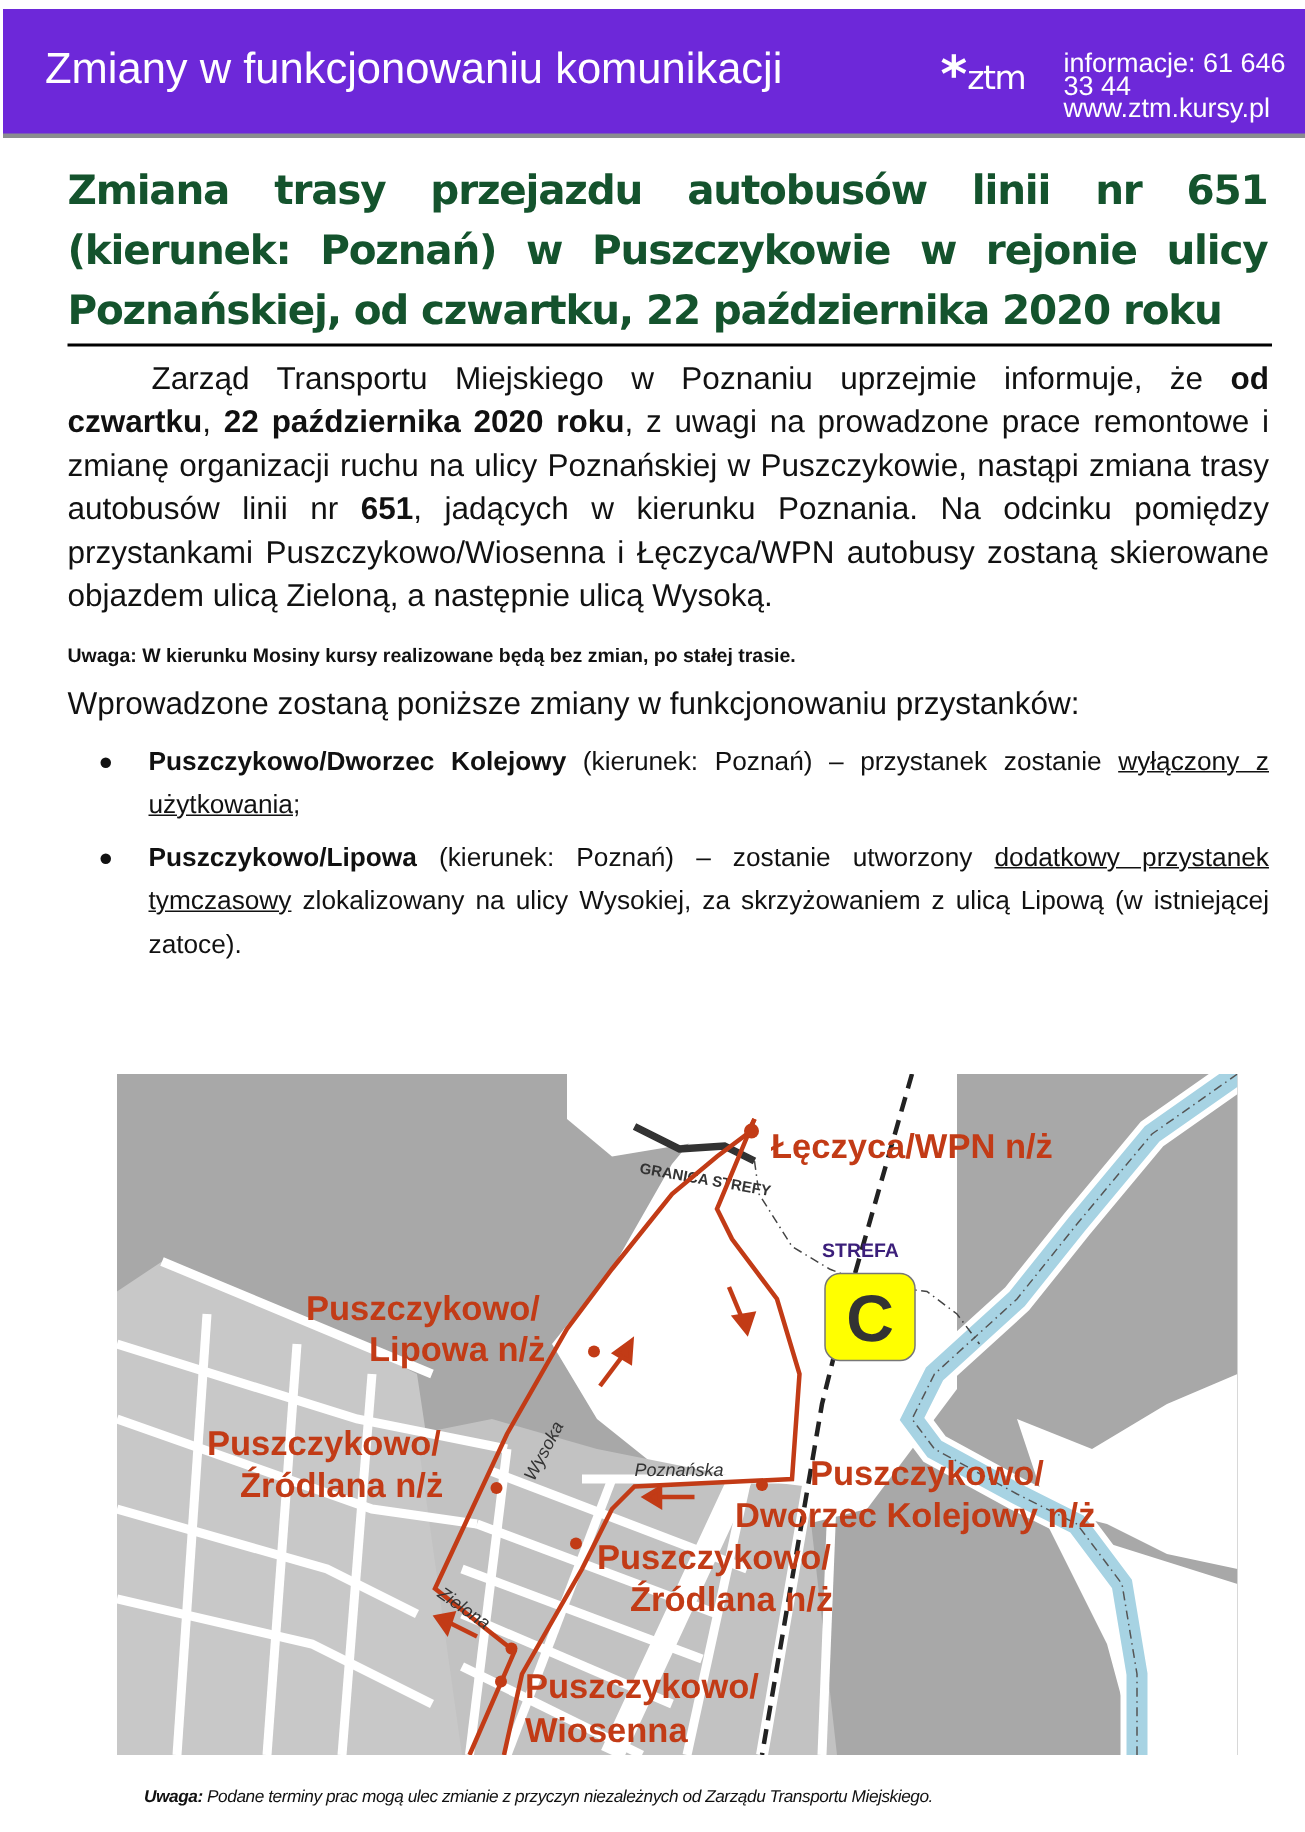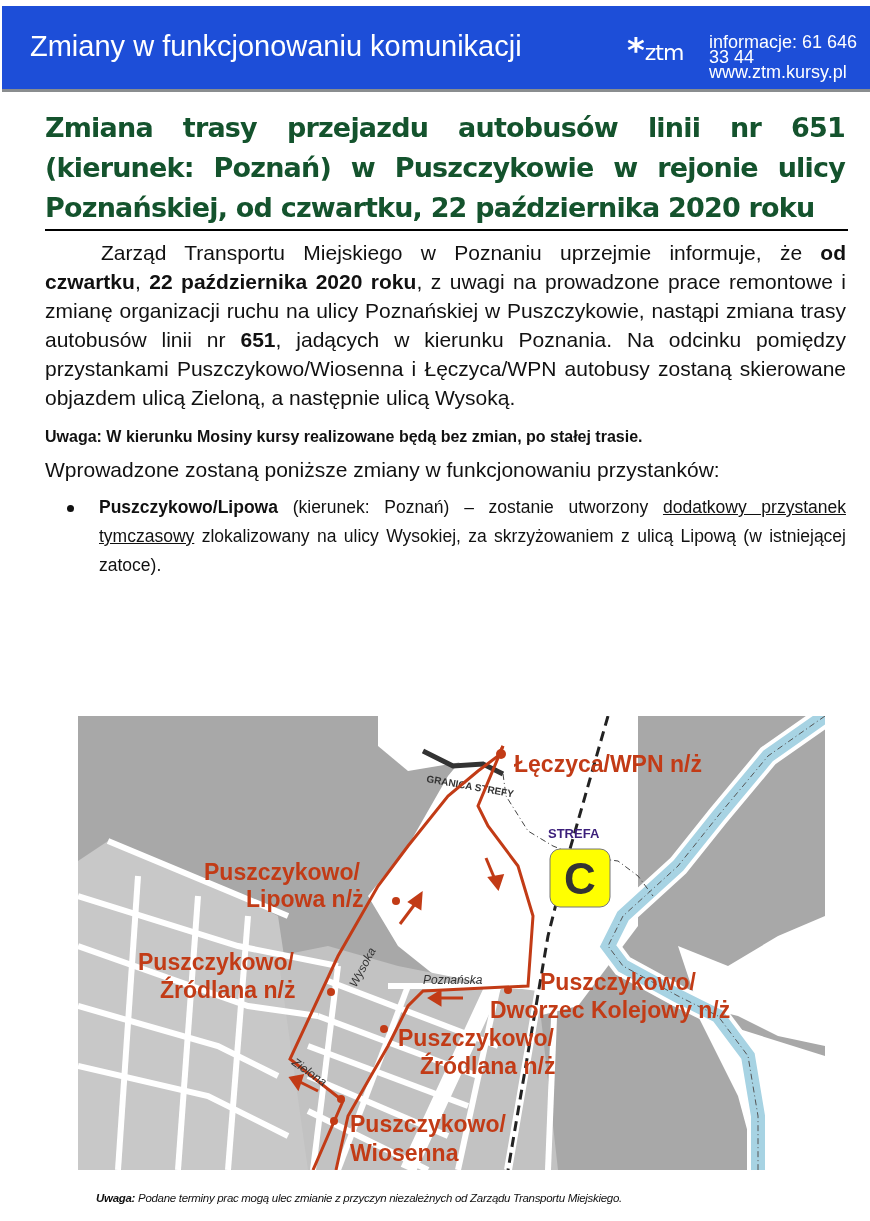--- a/index.html
+++ b/index.html
@@ -1,21 +1,21 @@
 <!DOCTYPE html>
 <html><head>
 <meta charset="utf-8">
 <style>
   * { box-sizing: border-box; margin: 0; padding: 0; }
   html, body { width: 870px; height: 1221px; background: #ffffff; overflow: hidden; }
   body { position: relative; font-family: "Liberation Sans", sans-serif; color: #111; }
 
   .header {
     position: absolute; left: 2px; top: 6px; width: 868px; height: 86px;
-    background: #1d4ed8; border-bottom: 3px solid #8a8d8f;
+    background: #6d28d9; border-bottom: 3px solid #8a8d8f;
   }
   .header-title {
     position: absolute; left: 28px; top: 24px;
     font-size: 29px; color: #ffffff; font-family: "Liberation Sans", sans-serif;
   }
   .ztm-logo {
     position: absolute; left: 625px; top: 22px; color: #fff;
     font-family: "DejaVu Sans", sans-serif; font-weight: 200;
   }
   .ztm-logo .star { font-size: 34px; font-weight: bold; position: relative; top: 2px; }
@@ -32,21 +32,21 @@
     letter-spacing: -0.8px; color: #14532d;
   }
   .title-rule { position: absolute; left: 45px; top: 229px; width: 803px; height: 2px; background: #000; }
 
   .body-text {
     position: absolute; left: 45px; width: 801px;
     font-family: "Liberation Sans", sans-serif; font-size: 21px; line-height: 29px;
     text-align: justify; color: #111;
   }
   .p1 { top: 238px; text-indent: 56px; }
-  .warn { top: 422px; font-weight: bold; font-size: 16px; }
+  .warn { top: 422px; font-weight: bold; font-size: 13px; }
   .intro { top: 455px; }
   .bullets { position: absolute; left: 45px; top: 493px; width: 801px; list-style: none; }
   .bullets li {
     position: relative; padding-left: 54px; font-size: 17.5px; line-height: 29px;
     text-align: justify; margin-bottom: 6px; font-family: "Liberation Sans", sans-serif; color:#111;
   }
   .bullets li .dot {
     position: absolute; left: 22px; top: 12px; width: 7px; height: 7px; border-radius: 50%; background: #111;
   }
   b { font-weight: bold; }
@@ -79,20 +79,21 @@
 
 <h1 class="doc-title">Zmiana trasy przejazdu autobusów linii nr 651 (kierunek: Poznań) w Puszczykowie w rejonie ulicy Poznańskiej, od czwartku, 22 października 2020 roku</h1>
 <div class="title-rule"></div>
 
 <p class="body-text p1"><span>Zarząd Transportu Miejskiego w Poznaniu uprzejmie informuje, że </span><b>od czwartku</b><span>, </span><b>22 października 2020 roku</b><span>, z uwagi na prowadzone prace remontowe i zmianę organizacji ruchu na ulicy Poznańskiej w Puszczykowie, nastąpi zmiana trasy autobusów linii nr </span><b>651</b><span>, jadących w kierunku Poznania. Na odcinku pomiędzy przystankami Puszczykowo/Wiosenna i Łęczyca/WPN autobusy zostaną skierowane objazdem ulicą Zieloną, a następnie ulicą Wysoką.</span></p>
 
 <p class="body-text warn">Uwaga: W kierunku Mosiny kursy realizowane będą bez zmian, po stałej trasie.</p>
 <p class="body-text intro">Wprowadzone zostaną poniższe zmiany w funkcjonowaniu przystanków:</p>
 
 <ul class="bullets">
+  <li><span class="dot"></span><b>Puszczykowo/Dworzec Kolejowy</b><span> (kierunek: Poznań) – przystanek zostanie </span><u>wyłączony z użytkowania</u><span>;</span></li>
   <li><span class="dot"></span><b>Puszczykowo/Lipowa</b><span> (kierunek: Poznań) – zostanie utworzony </span><u>dodatkowy przystanek tymczasowy</u><span> zlokalizowany na ulicy Wysokiej, za skrzyżowaniem z ulicą Lipową (w istniejącej zatoce).</span></li>
 </ul>
 
 <div class="map">
   <svg width="747" height="454" viewBox="0 0 747 454">
 
     <path d="M420 0 L560 0 L560 210 L500 290 L460 300 L420 280 L370 270 L320 230 L290 180 L330 130 L370 60 Z" fill="#ffffff"></path>
     <path d="M300 0 L420 0 L420 40 L330 55 L300 30 Z" fill="#ffffff"></path>
     <path d="M560 0 L747 0 L747 70 L680 40 L610 60 L600 130 L560 200 Z" fill="#ffffff" opacity="0.0"></path>
     <path d="M600 230 L650 250 L700 220 L747 200 L747 330 L700 320 L660 300 L620 290 Z" fill="#ffffff"></path>

